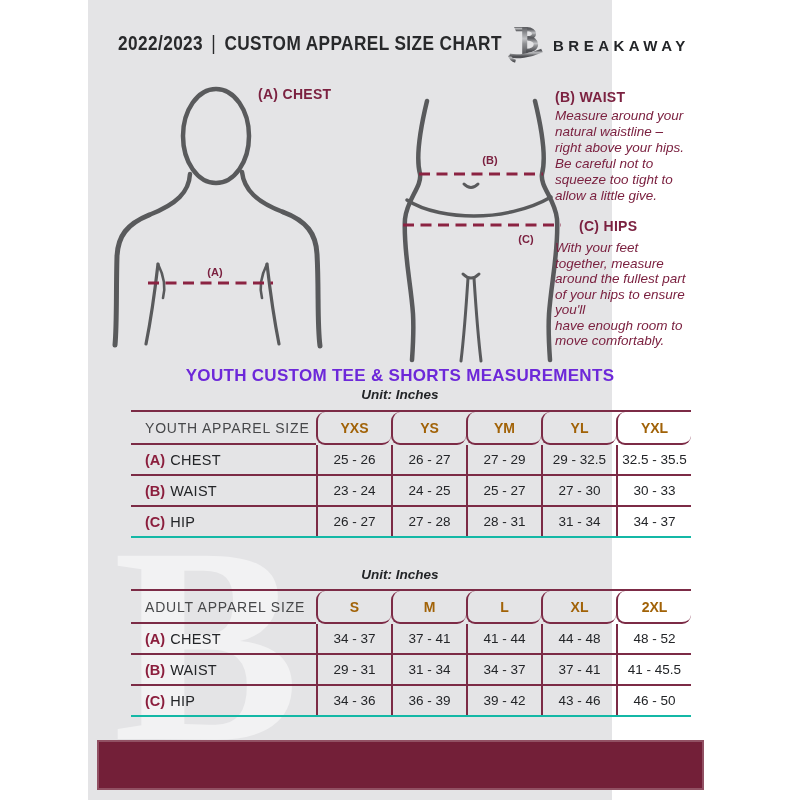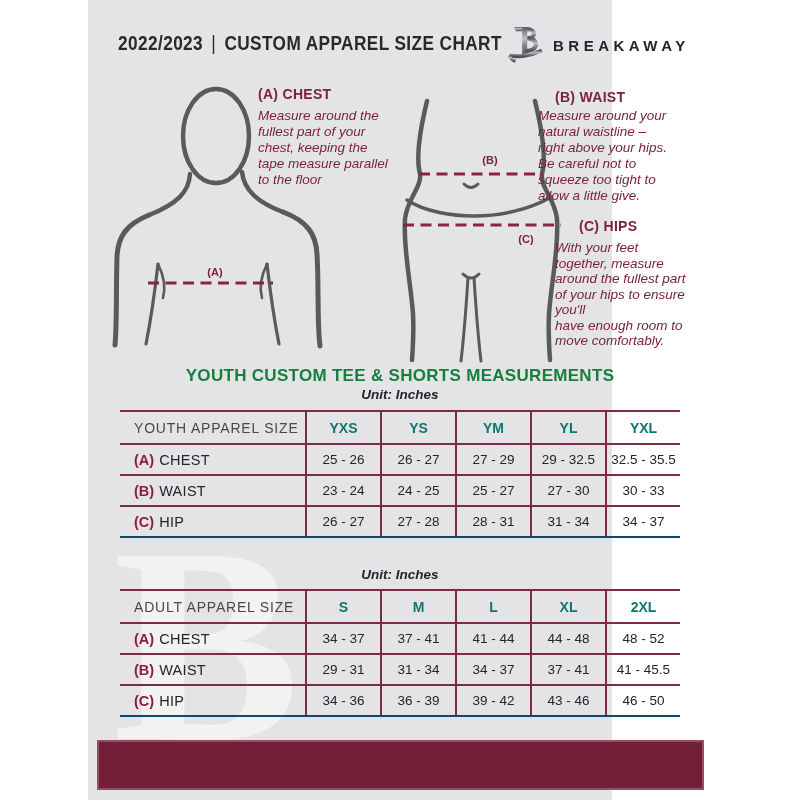--- a/index.html
+++ b/index.html
@@ -25,33 +25,33 @@
   .bodyline{fill:none;stroke:#595A5C;stroke-linecap:round;}
   .dashline{fill:none;stroke:#8B2342;stroke-width:3;stroke-dasharray:11 6.5;}
   .figlabel{font-family:"Liberation Sans",sans-serif;font-size:11px;font-weight:bold;fill:#7B2140;}
 
   
   .wm{left:25px;top:505px;font-size:280px;line-height:1;font-weight:bold;
       font-family:"Liberation Serif",serif;color:rgba(255,255,255,.5);pointer-events:none;}
 
   
   .tbl-title{left:32px;width:560px;text-align:center;font-size:17px;font-weight:bold;
-             letter-spacing:.3px;color:#15803d;}
+             letter-spacing:.3px;color:#6d28d9;}
   .tbl-unit{left:32px;width:560px;text-align:center;font-size:13.5px;font-weight:bold;
             font-style:italic;color:#232528;}
-  .size-table{left:32px;width:560px;display:grid;grid-template-columns:185px repeat(5,75px);
-              border-top:2px solid #7C2B46;border-bottom:2px solid #0c4a6e;}
+  .size-table{left:43px;width:560px;display:grid;grid-template-columns:185px repeat(5,75px);
+              border-top:2px solid #7C2B46;border-bottom:2px solid #14b8a6;}
   .c{display:flex;align-items:center;justify-content:center;height:29px;
      border-bottom:2px solid #7C2B46;font-size:13.5px;color:#232528;}
   .c.hrow{height:31px;}
   .c.lastrow{border-bottom:none;}
   .c.vline{border-left:2px solid #7C2B46;}
   .c.labelcol{justify-content:flex-start;padding-left:14px;}
   .sizehdr{font-size:14px;font-weight:400;letter-spacing:.8px;color:#47484A;}
-  .sizename{font-weight:bold;font-size:14px;color:#0f766e;}
+  .sizename{font-weight:bold;font-size:14px;color:#a16207;border-radius:9px;}
   .rowpfx{color:#8B1E3D;font-weight:bold;font-size:14.5px;margin-right:5px;}
   .rowlabel{font-size:14.5px;letter-spacing:.3px;color:#232528;}
 
   
   .footer{left:9px;top:740px;width:607px;height:50px;background:#731F38;
           box-shadow:inset 0 0 0 2px rgba(255,255,255,.22);}
 </style>
 </head>
 <body>
 
@@ -101,28 +101,23 @@
     <path class="bodyline" stroke-width="3" d="M70,190 Q78,198 86,190"></path>
     <path class="bodyline" stroke-width="3" d="M75,194 C73,225 71,252 68,277"></path>
     <path class="bodyline" stroke-width="3" d="M81,194 C83,225 85,252 88,277"></path>
     <path class="dashline" d="M26,90 H150"></path>
     <text class="figlabel" x="97" y="80" text-anchor="middle">(B)</text>
     <path class="dashline" d="M10,141 H168"></path>
     <text class="figlabel" x="133" y="159" text-anchor="middle">(C)</text>
   </svg>
 
   <div class="abs sec-h" style="left:170px;top:86px;">(A) CHEST</div>
-  <div class="abs sec-b" style="left:170px;top:108px;width:195px;">Measure around the
-fullest part of your
-chest, keeping the
-tape measure parallel
-to the floor</div>
 
   <div class="abs sec-h" style="left:467px;top:89px;">(B) WAIST</div>
-  <div class="abs sec-b" style="left:450px;top:108px;width:165px;">Measure around your
+  <div class="abs sec-b" style="left:467px;top:108px;width:165px;">Measure around your
 natural waistline –
 right above your hips.
 Be careful not to
 squeeze too tight to
 allow a little give.</div>
 
   <div class="abs sec-h" style="left:467px;top:218px;margin-left:24px;">(C) HIPS</div>
   <div class="abs sec-b" style="left:467px;top:240px;width:170px;line-height:15.5px;">With your feet
 together, measure
 around the fullest part

